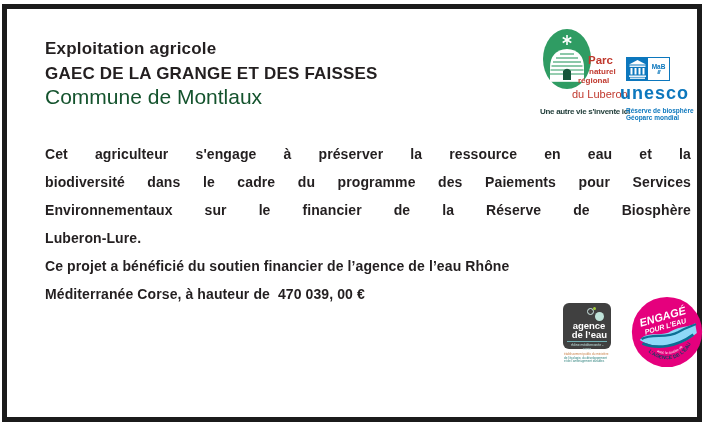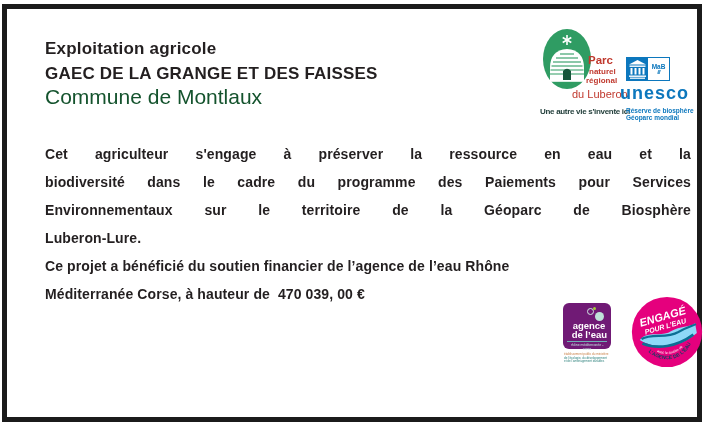--- a/index.html
+++ b/index.html
@@ -13,21 +13,21 @@
   .h-sub{font-size:21px;font-weight:400;line-height:22px;color:#14532d;}
   
   .body{position:absolute;left:38px;top:131px;width:646px;font-size:14px;font-weight:bold;
         line-height:28px;letter-spacing:.1px;color:#231f20;}
   .jl{text-align:justify;text-align-last:justify;}
   .ll{text-align:left;white-space:pre-wrap;}
   
   .parc{position:absolute;left:535px;top:19px;width:86px;height:96px;}
   .parc .p1{position:absolute;left:46px;top:26px;font-size:11.5px;font-weight:bold;color:#c0392e;}
   .parc .p2{position:absolute;left:47px;top:39px;font-size:8px;font-weight:bold;color:#c0392e;}
-  .parc .p3{position:absolute;left:44px;top:48px;font-size:8px;font-weight:bold;color:#c0392e;}
+  .parc .p3{position:absolute;left:36px;top:48px;font-size:8px;font-weight:bold;color:#c0392e;}
   .parc .p4{position:absolute;left:30px;top:60px;font-size:11px;font-weight:normal;color:#c0392e;}
   .parc .tag{position:absolute;left:-2px;top:79px;width:90px;font-size:8px;font-weight:bold;
              letter-spacing:-0.3px;color:#1d3a36;white-space:nowrap;}
   
   .unesco{position:absolute;left:613px;top:48px;width:95px;height:64px;}
   .un-emblem{position:absolute;left:6px;top:0;width:44px;height:24px;display:flex;
              border:1px solid #0c77bd;box-sizing:border-box;}
   .un-left{width:50%;height:100%;background:#0c77bd;position:relative;}
   .un-right{width:50%;height:100%;background:#fff;display:flex;flex-direction:column;
             align-items:center;justify-content:center;}
@@ -41,21 +41,21 @@
   .rf{position:absolute;left:479px;top:297px;width:75px;height:62px;}
   .rf-flag{display:flex;width:21px;height:13px;margin-left:1px;}
   .rf-flag .b{width:7px;background:#000091;}
   .rf-flag .w{width:7px;background:#fff;border-top:1px solid #222;border-bottom:1px solid #222;box-sizing:border-box;}
   .rf-flag .r{width:7px;background:#e1000f;}
   .rf-name{font-size:10px;font-weight:bold;line-height:11px;color:#111;margin-top:2px;letter-spacing:-0.2px;}
   .rf-motto{margin-top:3px;font-family:"Liberation Serif",serif;font-style:italic;
             font-size:6px;line-height:6.5px;color:#111;}
   
   .agence{position:absolute;left:556px;top:294px;width:50px;height:66px;}
-  .ag-square{position:absolute;left:0;top:0;width:48px;height:46px;background:#701a75;
+  .ag-square{position:absolute;left:0;top:0;width:48px;height:46px;background:#404040;
              border-radius:6px;}
   .ag-bubble1{position:absolute;left:24px;top:5px;width:7px;height:7px;border:1px solid #cfe8e4;
               border-radius:50%;box-sizing:border-box;}
   .ag-bubble2{position:absolute;left:32px;top:9px;width:9px;height:9px;background:#bfe3d9;
               border-radius:50%;}
   .ag-bubble3{position:absolute;left:30px;top:4px;width:3px;height:3px;background:#a5cd39;
               border-radius:50%;}
   .ag-t1{position:absolute;left:8px;top:18px;width:36px;text-align:center;font-size:9.5px;
          font-weight:bold;color:#fff;line-height:9px;}
   .ag-t2{position:absolute;left:8px;top:27px;width:36px;text-align:right;font-size:9.5px;
@@ -130,21 +130,21 @@
       <div class="un-word">unesco</div>
       <div class="un-sub">
         <div>Réserve de biosphère</div>
         <div>Géoparc mondial</div>
       </div>
     </div>
 
     <div class="body">
       <div class="jl">Cet agriculteur s'engage à préserver la ressource en eau et la</div>
       <div class="jl">biodiversité dans le cadre du programme des Paiements pour Services</div>
-      <div class="jl">Environnementaux sur le territoire de la Géoparc de Biosphère</div>
+      <div class="jl">Environnementaux sur le financier de la Réserve de Biosphère</div>
       <div class="ll">Luberon-Lure.</div>
       <div class="ll">Ce projet a bénéficié du soutien financier de l’agence de l’eau Rhône</div>
       <div class="ll">Méditerranée Corse, à hauteur de  470 039, 00 €</div>
     </div>
 
 
     <div class="agence">
       <div class="ag-square">
         <div class="ag-bubble1"></div>
         <div class="ag-bubble2"></div>

